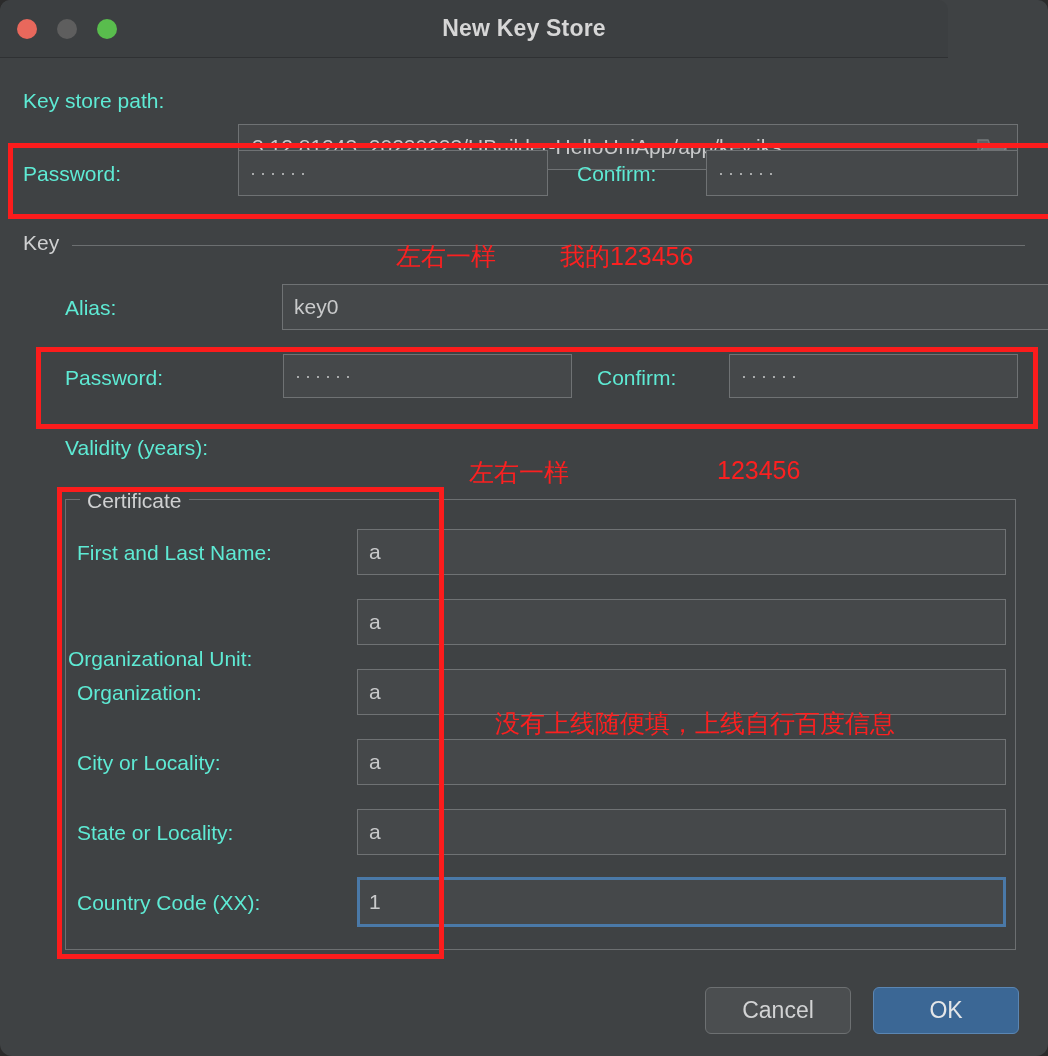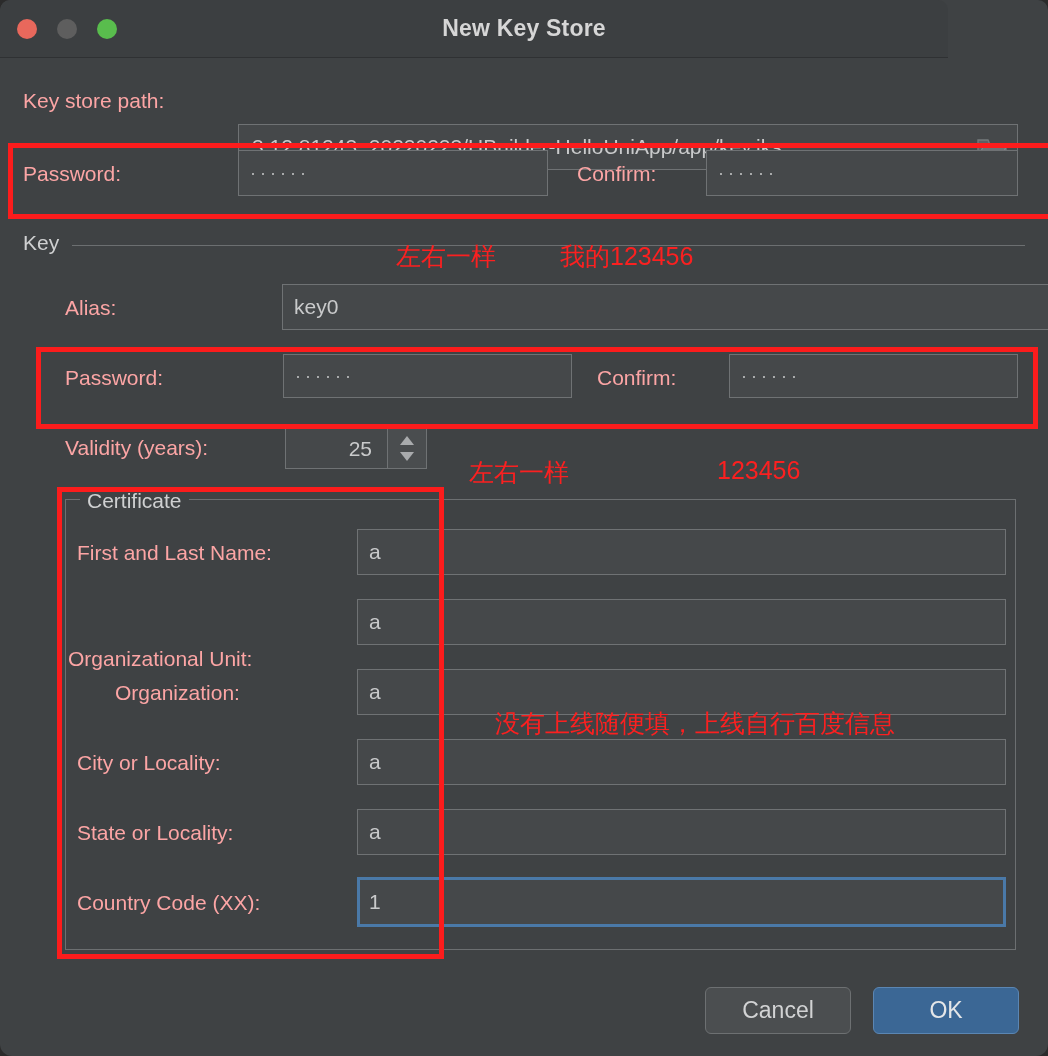--- a/index.html
+++ b/index.html
@@ -55,21 +55,21 @@
     height: 20px;
     border-radius: 50%;
   }
   #tl-close { left: 17px; background: #e8685c; }
   #tl-min   { left: 57px; background: #5e5e5e; }
   #tl-zoom  { left: 97px; background: #59bd4d; }
 
   
   .label {
     position: absolute;
-    color: #fca5a5;
+    color: #5eead4;
     font-size: 21px;
     white-space: nowrap;
   }
   .field {
     position: absolute;
     box-sizing: border-box;
     background: #45484a;
     border: 1px solid #6f7274;
     color: #c9cacb;
     font-size: 21px;
@@ -258,42 +258,35 @@
   <div class="label" style="left:65px; top:366px;">Password:</div>
   <div class="field" style="left:283px; top:354px; width:289px; height:44px;">
     <span class="dots">······</span>
   </div>
   <div class="label" style="left:597px; top:366px;">Confirm:</div>
   <div class="field" style="left:729px; top:354px; width:289px; height:44px;">
     <span class="dots">······</span>
   </div>
 
   <div class="label" style="left:65px; top:436px;">Validity (years):</div>
-  <div id="validity-spin">
-    <div id="validity-value">25</div>
-    <div id="validity-arrows">
-      <span class="arrow up"></span>
-      <span class="arrow down"></span>
-    </div>
-  </div>
 
   <div id="cert-box"></div>
   <div id="cert-label">Certificate</div>
 
   <div class="label" style="left:77px; top:541px;">First and Last Name:</div>
   <div class="field" style="left:357px; top:529px; width:649px; height:46px;">
     <span>a</span>
   </div>
 
   <div class="label" style="left:68px; top:611px;margin-top:36px;">Organizational Unit:</div>
   <div class="field" style="left:357px; top:599px; width:649px; height:46px;">
     <span>a</span>
   </div>
 
-  <div class="label" style="left:77px; top:681px;margin-left:38px;">Organization:</div>
+  <div class="label" style="left:77px; top:681px;">Organization:</div>
   <div class="field" style="left:357px; top:669px; width:649px; height:46px;">
     <span>a</span>
   </div>
 
   <div class="label" style="left:77px; top:751px;">City or Locality:</div>
   <div class="field" style="left:357px; top:739px; width:649px; height:46px;">
     <span>a</span>
   </div>
 
   <div class="label" style="left:77px; top:821px;">State or Locality:</div>

